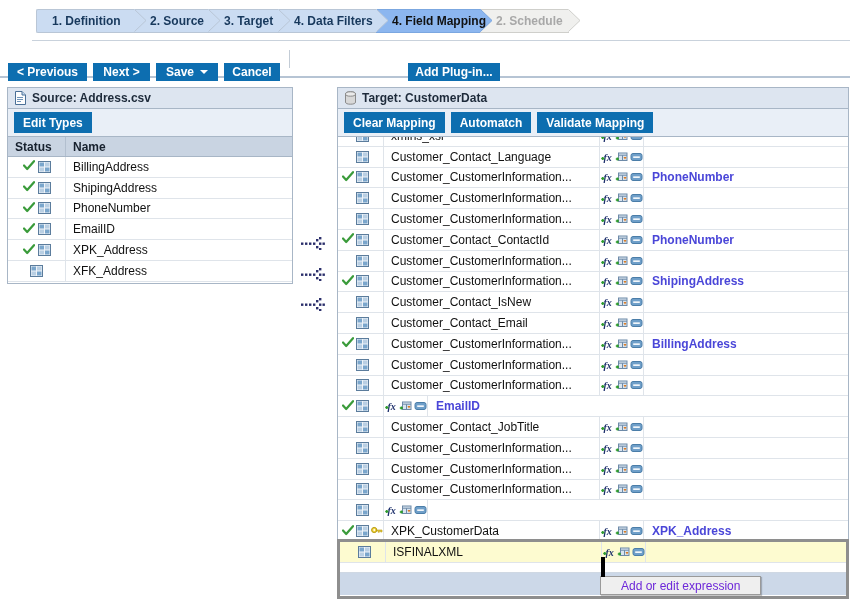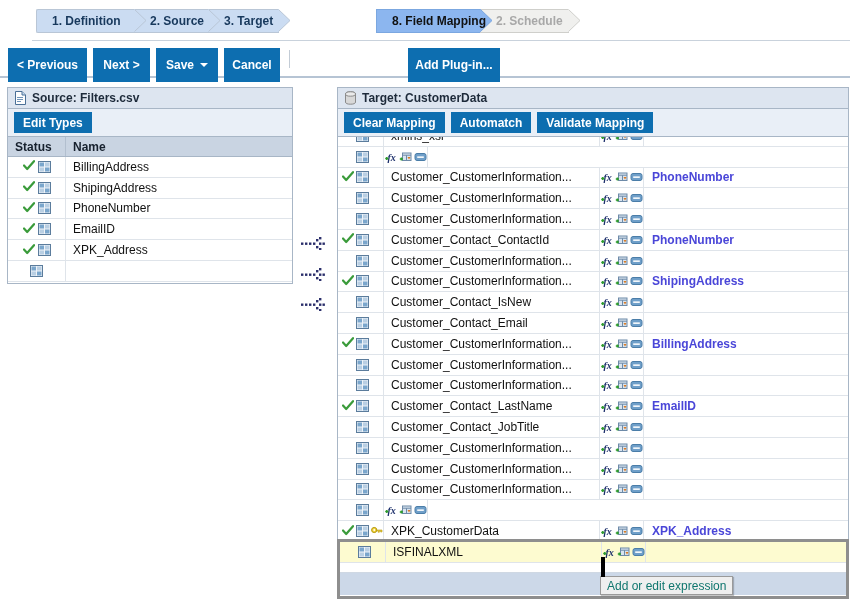--- a/index.html
+++ b/index.html
@@ -50,21 +50,21 @@
   .step.s-todo { color: #a8a8a8; }
 
   
   #toolbar {
     position: absolute; left: 0; top: 41px;
     width: 850px; height: 37px;
     background: #ffffff;
     border-bottom: 2px solid #b6c4d4;
   }
   .btn {
-    position: absolute; top: 7px; height: 34px;
+    position: absolute; top: 22px; height: 18px;
     background: #0d6eb0;
     color: #ffffff;
     border: none;
     font-family: "Liberation Sans", sans-serif;
     font-size: 12px; font-weight: bold;
     display: flex; align-items: center; justify-content: center;
     padding: 0 9px;
     cursor: pointer;
     white-space: nowrap;
   }
@@ -175,22 +175,22 @@
   .conn { position:absolute; width:26px; height:13px; }
 
   
   #tooltip {
     position: absolute; left: 600px; top: 576px;
     height: 19px;
     background: #efefef;
     border: 1px solid #9a9a9a;
     box-shadow: 1px 1px 1px rgba(0,0,0,0.22);
     display:flex; align-items:center;
-    padding: 0 6px;
-    font-size: 12px; color:#0f766e;
+    padding: 0 20px;
+    font-size: 12px; color:#6d28d9;
     white-space: nowrap;
     z-index: 60;
   }
   #caret-cursor {
     position:absolute; left:601px; top:557px;
     width:4px; height:20px; background:#000; z-index:61;
   }
 
   .chk { color:#2f9b2f; font-size:12px; font-weight:bold; line-height:1; }
 </style>
@@ -221,29 +221,39 @@
     <div class="step s-done" style="left: 176px; width: 82px;">
       <div class="body"></div>
       <div class="arw">
         <svg width="13" height="24" viewBox="0 0 13 24">
           <path d="M0 0 L12 11.5 L0 23" fill="#cbdcf2" stroke="#b9c6d6"></path>
           <path d="M0 0 L0 23" stroke="#cbdcf2"></path>
         </svg>
       </div>
       <span class="lbl">3. Target</span>
     </div>
+    <div class="step s-done" style="left: 246px; width: 110px;">
+      <div class="body"></div>
+      <div class="arw">
+        <svg width="13" height="24" viewBox="0 0 13 24">
+          <path d="M0 0 L12 11.5 L0 23" fill="#cbdcf2" stroke="#b9c6d6"></path>
+          <path d="M0 0 L0 23" stroke="#cbdcf2"></path>
+        </svg>
+      </div>
+      <span class="lbl">4. Data Filters</span>
+    </div>
     <div class="step s-active" style="left: 344px; width: 116px;">
       <div class="body"></div>
       <div class="arw">
         <svg width="13" height="24" viewBox="0 0 13 24">
           <path d="M0 0 L12 11.5 L0 23" fill="#8cb6ef" stroke="#7ba7e0"></path>
           <path d="M0 0 L0 23" stroke="#8cb6ef"></path>
         </svg>
       </div>
-      <span class="lbl">8. Field Mapping</span>
+      <span class="lbl">4. Field Mapping</span>
     </div>
     <div class="step s-todo" style="left: 448px; width: 100px;">
       <div class="body"></div>
       <div class="arw">
         <svg width="13" height="24" viewBox="0 0 13 24">
           <path d="M0 0 L12 11.5 L0 23" fill="#f0f0ee" stroke="#cfcfcb"></path>
           <path d="M0 0 L0 23" stroke="#f0f0ee"></path>
         </svg>
       </div>
       <span class="lbl">2. Schedule</span>
@@ -274,21 +284,21 @@
   <div class="panel-hd">
     <span style="margin-right:5px;display:flex;">
       <svg width="13" height="14" viewBox="0 0 13 14">
         <path d="M1.5 0.5 H8 L11.5 4 V13.5 H1.5 Z" fill="#fdfdfd" stroke="#4a6f96"></path>
         <path d="M8 0.5 V4 H11.5" fill="#c5dcf0" stroke="#4a6f96"></path>
         <rect x="3" y="6" width="6" height="1" fill="#6f93b8"></rect>
         <rect x="3" y="8" width="6" height="1" fill="#6f93b8"></rect>
         <rect x="3" y="10" width="4" height="1" fill="#6f93b8"></rect>
       </svg>
     </span>
-    <span>Source: Filters.csv</span>
+    <span>Source: Address.csv</span>
   </div>
   <div class="panel-tb">
     <button class="btn" style="height:21px;">
         <span>Edit Types</span>
       </button>
   </div>
   <div class="thead">
     <div class="c1">Status</div>
     <div class="c2">Name</div>
   </div>
@@ -383,20 +393,21 @@
           <span style="display:flex">
             <svg width="13" height="12" viewBox="0 0 13 12">
               <rect x="0.5" y="0.5" width="12" height="11" fill="#eef3f8" stroke="#5b7c9c"></rect>
               <rect x="1.5" y="1.5" width="4.5" height="4" fill="#7aa6cc"></rect>
               <rect x="7" y="1.5" width="4.5" height="4" fill="#b9cfe3"></rect>
               <rect x="1.5" y="6.5" width="4.5" height="4" fill="#b9cfe3"></rect>
               <rect x="7" y="6.5" width="4.5" height="4" fill="#7aa6cc"></rect>
             </svg>
           </span>
         </div>
+        <div class="c2">XFK_Address</div>
       </div>
     </div>
 </div>
 
 <div id="connectors">
     <div class="conn" style="left: 301px; top: 237px;"><svg width="26" height="13" viewBox="0 0 26 13">
         <g fill="#2b2f6b">
           <rect x="0" y="5.5" width="2.4" height="2.4"></rect>
           <rect x="4" y="5.5" width="2.4" height="2.4"></rect>
           <rect x="8" y="5.5" width="2.4" height="2.4"></rect>
@@ -508,20 +519,21 @@
             <span style="display:flex">
               <svg width="13" height="12" viewBox="0 0 13 12">
                 <rect x="0.5" y="0.5" width="12" height="11" fill="#eef3f8" stroke="#5b7c9c"></rect>
                 <rect x="1.5" y="1.5" width="4.5" height="4" fill="#7aa6cc"></rect>
                 <rect x="7" y="1.5" width="4.5" height="4" fill="#b9cfe3"></rect>
                 <rect x="1.5" y="6.5" width="4.5" height="4" fill="#b9cfe3"></rect>
                 <rect x="7" y="6.5" width="4.5" height="4" fill="#7aa6cc"></rect>
               </svg>
             </span>
           </div>
+          <div class="tc-nm">Customer_Contact_Language</div>
           <div class="tc-ic">
             <span style="display:flex">
               <svg width="13" height="12" viewBox="0 0 13 12">
                 <text x="3.5" y="9.5" font-family="Liberation Serif, serif" font-size="10" font-style="italic" font-weight="bold" fill="#1c2f6b">fx</text>
                 <path d="M1.2 7.5 H4.4 M2.8 6 V9" stroke="#2f9b2f" stroke-width="1.5"></path>
               </svg>
             </span>
             <span style="display:flex">
               <svg width="13" height="12" viewBox="0 0 13 12">
                 <rect x="3.5" y="2" width="8.5" height="7.5" fill="#d9e4ef" stroke="#6d8aa8"></rect>
@@ -985,21 +997,20 @@
             <span style="display:flex">
               <svg width="13" height="12" viewBox="0 0 13 12">
                 <rect x="0.5" y="0.5" width="12" height="11" fill="#eef3f8" stroke="#5b7c9c"></rect>
                 <rect x="1.5" y="1.5" width="4.5" height="4" fill="#7aa6cc"></rect>
                 <rect x="7" y="1.5" width="4.5" height="4" fill="#b9cfe3"></rect>
                 <rect x="1.5" y="6.5" width="4.5" height="4" fill="#b9cfe3"></rect>
                 <rect x="7" y="6.5" width="4.5" height="4" fill="#7aa6cc"></rect>
               </svg>
             </span>
           </div>
-          <div class="tc-nm">Customer_Contact_LastName</div>
           <div class="tc-ic">
             <span style="display:flex">
               <svg width="13" height="12" viewBox="0 0 13 12">
                 <text x="3.5" y="9.5" font-family="Liberation Serif, serif" font-size="10" font-style="italic" font-weight="bold" fill="#1c2f6b">fx</text>
                 <path d="M1.2 7.5 H4.4 M2.8 6 V9" stroke="#2f9b2f" stroke-width="1.5"></path>
               </svg>
             </span>
             <span style="display:flex">
               <svg width="13" height="12" viewBox="0 0 13 12">
                 <rect x="3.5" y="2" width="8.5" height="7.5" fill="#d9e4ef" stroke="#6d8aa8"></rect>

